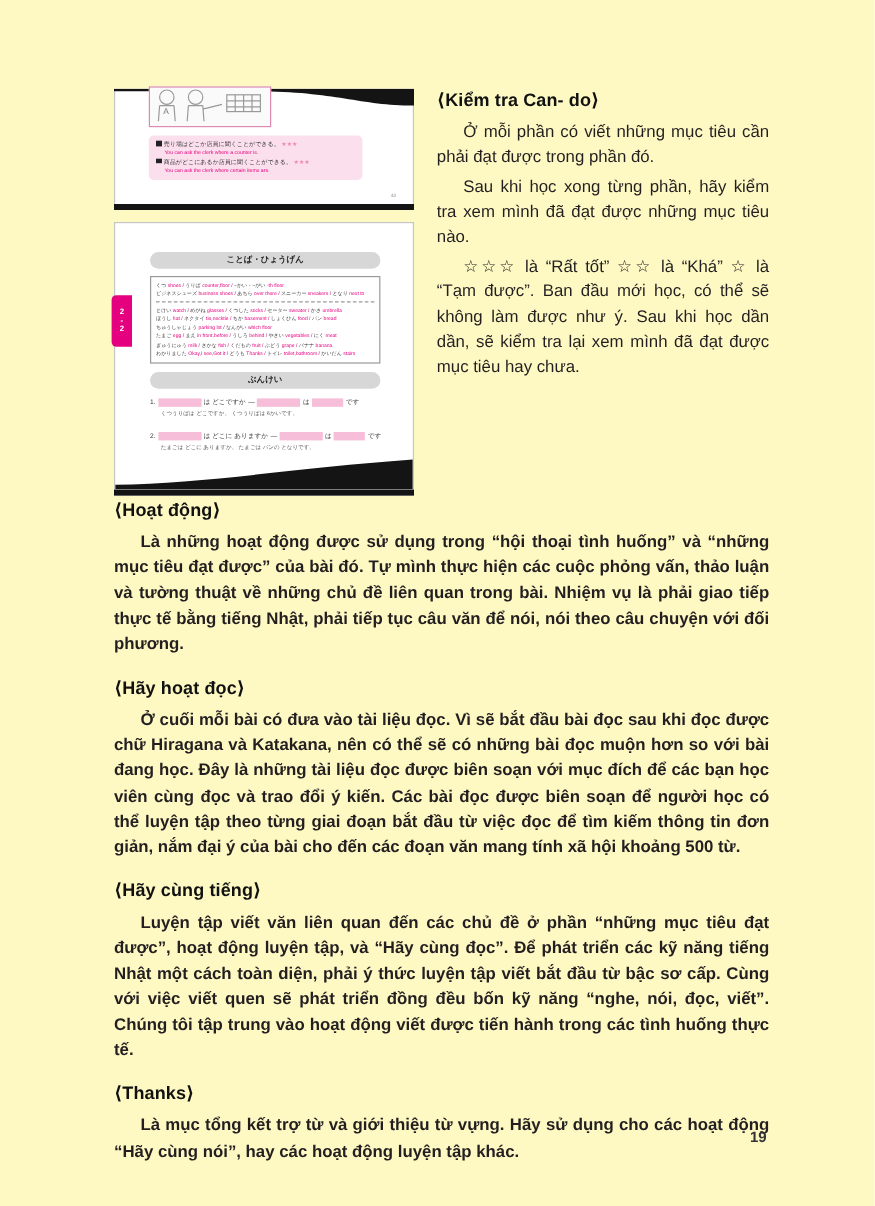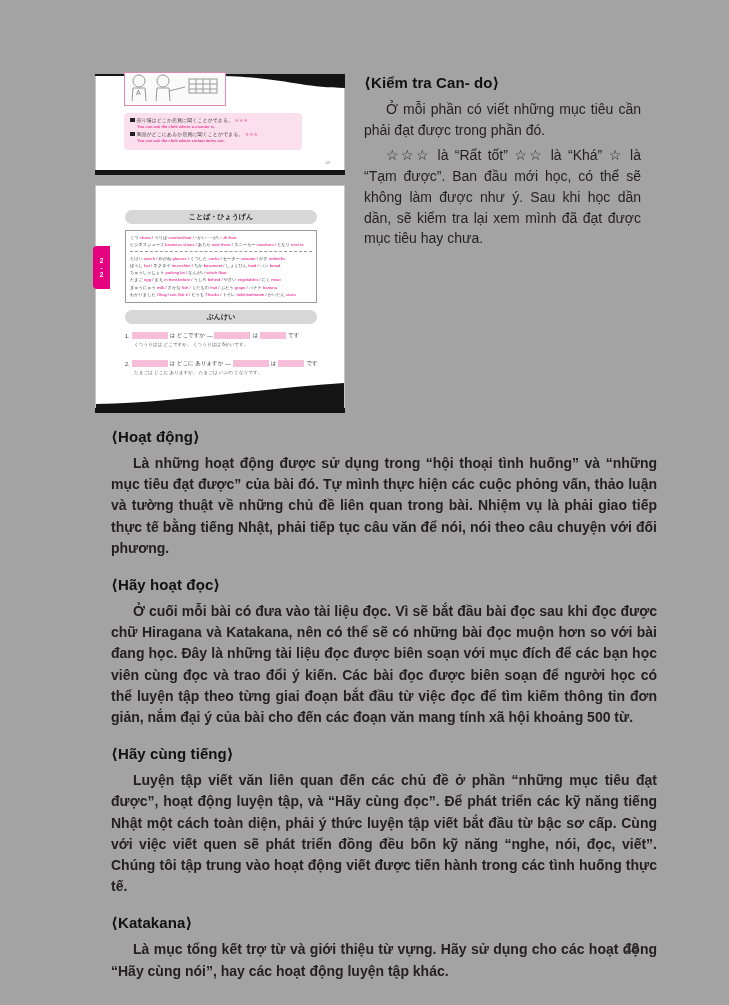--- a/index.html
+++ b/index.html
@@ -1,16 +1,16 @@
 <!DOCTYPE html>
 <html><head>
 <meta charset="utf-8">
 <style>
   html,body{margin:0;padding:0;background:#fff;}
-  .page{position:relative;width:729px;height:1005px;background:#a3a3a3;
+  .page{position:relative;width:729px;height:1005px;background:#fef9c3;
         font-family:"Liberation Sans","DejaVu Sans",sans-serif;color:#231f20;overflow:hidden;}
 
   
   .thumb{position:absolute;background:#fff;border:1px solid #c6c6c6;box-sizing:border-box;}
   #thumb1{left:95px;top:74px;width:250px;height:101px;}
   #thumb2{left:95px;top:185px;width:250px;height:228px;}
   .blackbar{position:absolute;left:-1px;right:-1px;bottom:-1px;height:5px;background:#141414;}
   .wave-top{position:absolute;left:-1px;top:-1px;width:250px;height:15px;}
   .wave-bottom{position:absolute;left:0px;bottom:4px;width:248px;height:26px;}
 
@@ -39,21 +39,21 @@
        justify-content:center;font-size:6.5px;font-weight:bold;line-height:7px;}
   .bunkei{position:absolute;left:29px;top:146px;width:208px;}
   .bsent{margin-bottom:13px;}
   .brow{display:flex;align-items:center;gap:2px;font-size:5.5px;color:#333;white-space:nowrap;}
   .blank{width:36px;height:7px;background:#f6bed8;flex:none;}
   .blank.small{width:26px;}
   .bexample{margin:3px 0 0 9px;font-size:4.6px;color:#555;white-space:nowrap;overflow:hidden;}
 
   
   #right-col{position:absolute;left:364px;top:74px;width:277px;}
-  #main-col{position:absolute;left:95px;top:428px;width:546px;margin-left:16px;}
+  #main-col{position:absolute;left:95px;top:416px;width:546px;}
   .text-section{margin-bottom:17px;}
   .sec-title{font-size:15px;font-weight:bold;color:#111;margin:0 0 7px 0;letter-spacing:0.1px;}
   .para{font-size:14px;line-height:20.9px;text-align:justify;text-indent:22px;margin:0 0 4px 0;}
   #main-col .para{line-height:21.2px;font-weight:bold;}
   #page-num{position:absolute;left:625px;top:941px;font-size:12.5px;color:#333;font-weight:bold;}
 </style>
 </head>
 <body>
 
 <div class="page">
@@ -139,37 +139,38 @@
     <svg class="wave-bottom" viewBox="0 0 248 26" preserveAspectRatio="none">
       <path d="M0,22 C75,21 150,8 248,1 L248,26 L0,26 Z" fill="#141414"></path>
     </svg>
     <div class="blackbar"></div>
   </div>
 
   <div id="right-col">
       <div class="text-section">
         <div class="sec-title">⟨Kiểm tra Can- do⟩</div>
         <p class="para">Ở mỗi phần có viết những mục tiêu cần phải đạt được trong phần đó.</p>
+        <p class="para">Sau khi học xong từng phần, hãy kiểm tra xem mình đã đạt được những mục tiêu nào.</p>
         <p class="para">☆☆☆ là “Rất tốt” ☆☆ là “Khá” ☆ là “Tạm được”. Ban đầu mới học, có thể sẽ không làm được như ý. Sau khi học dần dần, sẽ kiểm tra lại xem mình đã đạt được mục tiêu hay chưa.</p>
       </div>
     </div>
 
   <div id="main-col">
       <div class="text-section">
         <div class="sec-title">⟨Hoạt động⟩</div>
         <p class="para">Là những hoạt động được sử dụng trong “hội thoại tình huống” và “những mục tiêu đạt được” của bài đó. Tự mình thực hiện các cuộc phỏng vấn, thảo luận và tường thuật về những chủ đề liên quan trong bài. Nhiệm vụ là phải giao tiếp thực tế bằng tiếng Nhật, phải tiếp tục câu văn để nói, nói theo câu chuyện với đối phương.</p>
       </div>
       <div class="text-section">
         <div class="sec-title">⟨Hãy hoạt đọc⟩</div>
         <p class="para">Ở cuối mỗi bài có đưa vào tài liệu đọc. Vì sẽ bắt đầu bài đọc sau khi đọc được chữ Hiragana và Katakana, nên có thể sẽ có những bài đọc muộn hơn so với bài đang học. Đây là những tài liệu đọc được biên soạn với mục đích để các bạn học viên cùng đọc và trao đổi ý kiến. Các bài đọc được biên soạn để người học có thể luyện tập theo từng giai đoạn bắt đầu từ việc đọc để tìm kiếm thông tin đơn giản, nắm đại ý của bài cho đến các đoạn văn mang tính xã hội khoảng 500 từ.</p>
       </div>
       <div class="text-section">
         <div class="sec-title">⟨Hãy cùng tiếng⟩</div>
         <p class="para">Luyện tập viết văn liên quan đến các chủ đề ở phần “những mục tiêu đạt được”, hoạt động luyện tập, và “Hãy cùng đọc”. Để phát triển các kỹ năng tiếng Nhật một cách toàn diện, phải ý thức luyện tập viết bắt đầu từ bậc sơ cấp. Cùng với việc viết quen sẽ phát triển đồng đều bốn kỹ năng “nghe, nói, đọc, viết”. Chúng tôi tập trung vào hoạt động viết được tiến hành trong các tình huống thực tế.</p>
       </div>
       <div class="text-section">
-        <div class="sec-title">⟨Katakana⟩</div>
+        <div class="sec-title">⟨Thanks⟩</div>
         <p class="para">Là mục tổng kết trợ từ và giới thiệu từ vựng. Hãy sử dụng cho các hoạt động “Hãy cùng nói”, hay các hoạt động luyện tập khác.</p>
       </div>
     </div>
 
   <div id="page-num">19</div>
 </div>
 
 </body></html>

